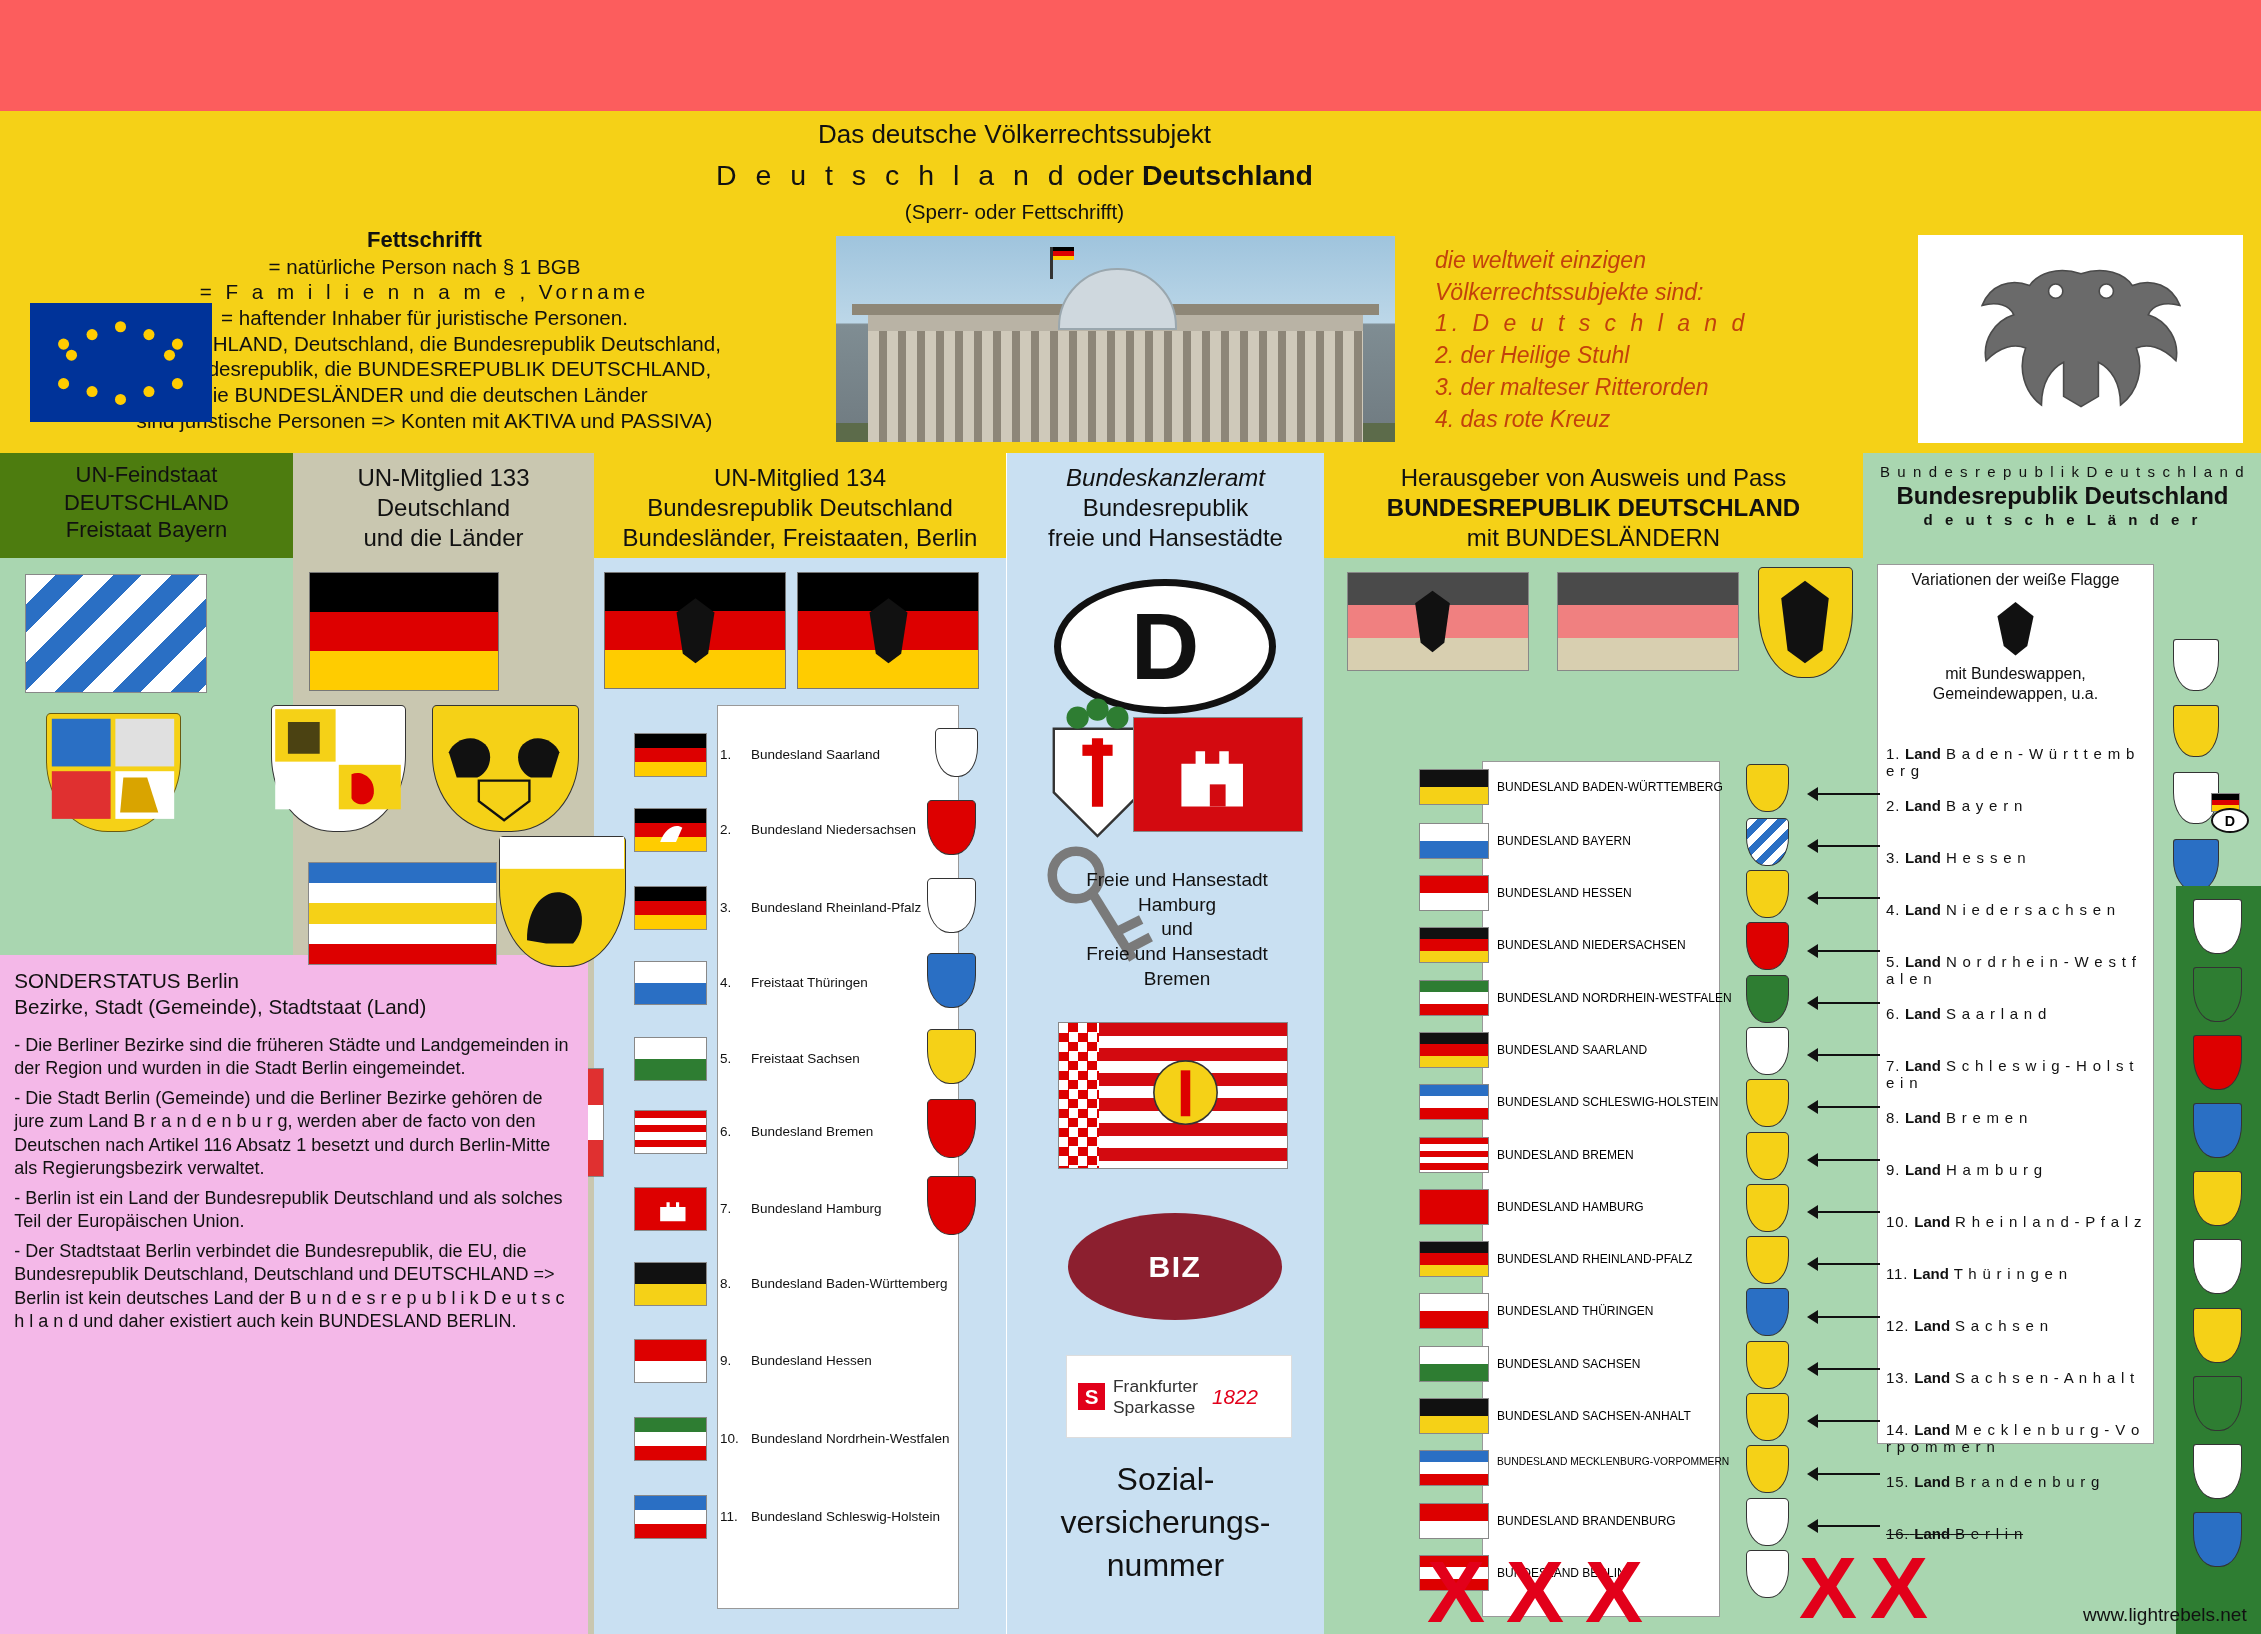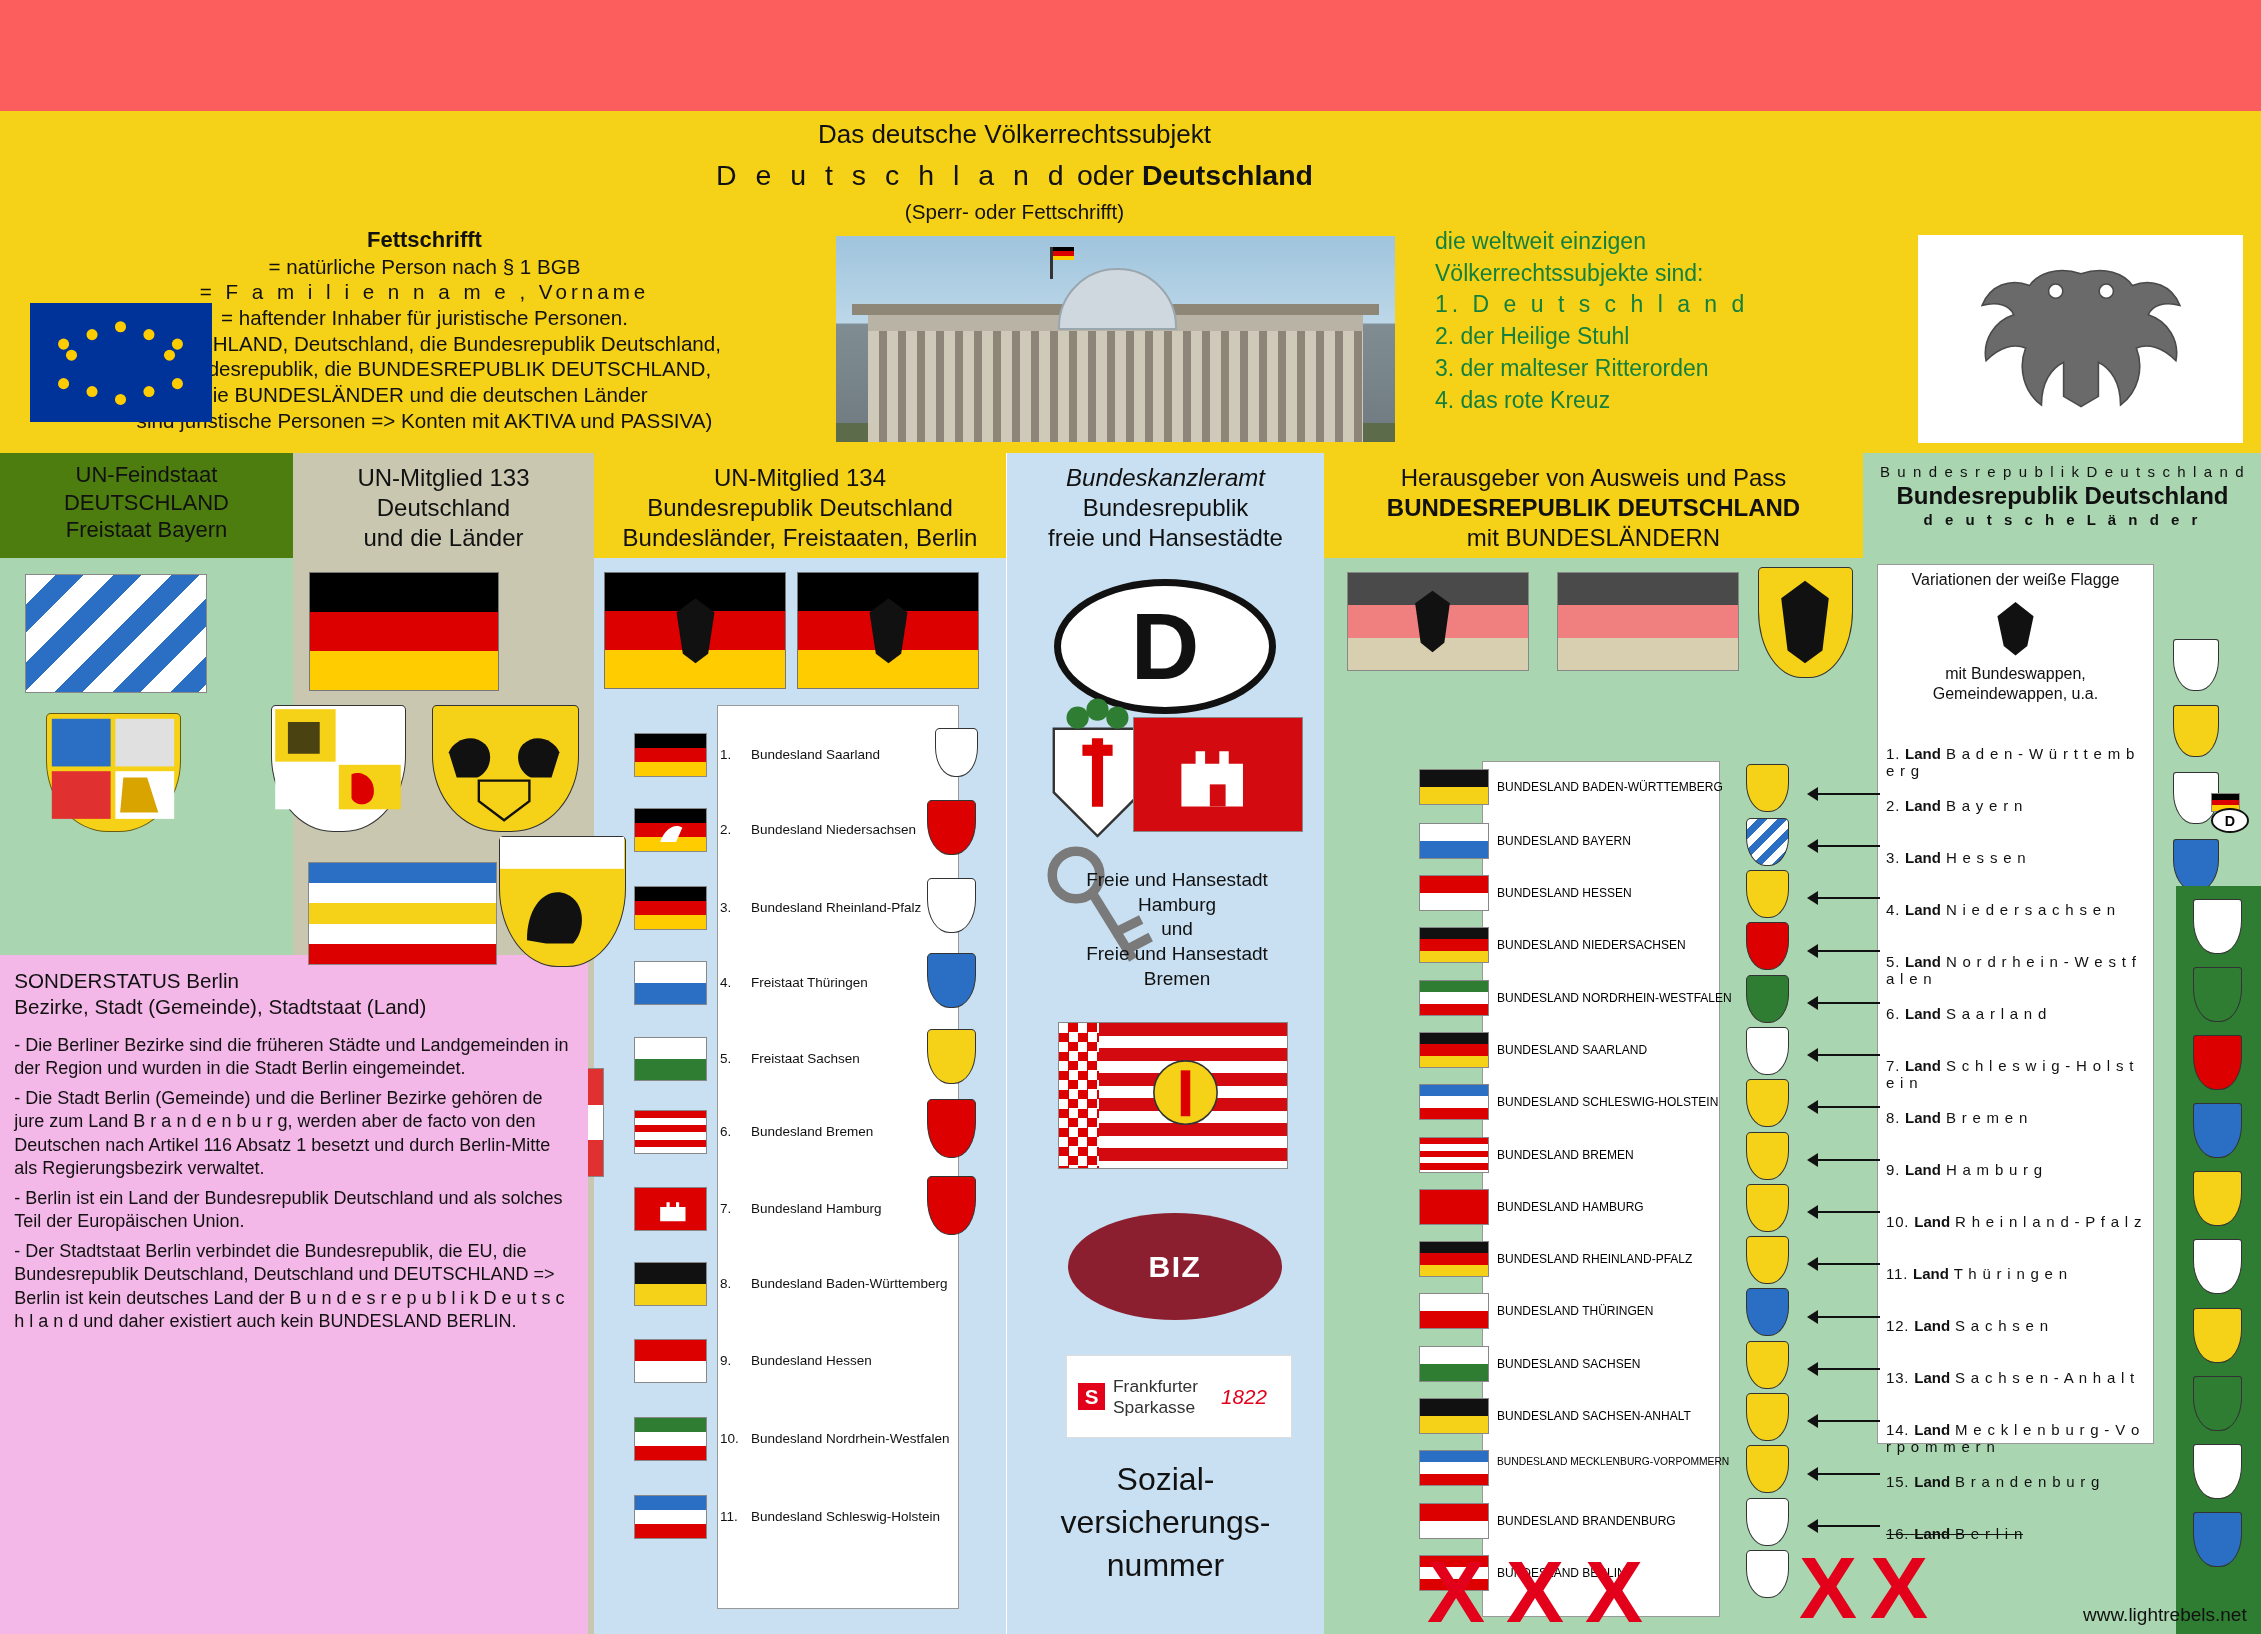--- a/index.html
+++ b/index.html
@@ -49,21 +49,21 @@
   .rt-building { position:absolute; left:32px; top:71px; width:495px; height:135px; background:#b9b3a5; }
   .rt-dome { position:absolute; left:222px; top:32px; width:119px; height:62px; border-radius:59px 59px 0 0; background:#cfd8de; border:2.4px solid #9aa7ae; }
   .rt-roof { position:absolute; left:16px; top:68px; width:527px; height:11px; background:#8e8777; }
   .rt-cols { position:absolute; left:32px; top:95px; width:495px; height:111px;
      background:repeating-linear-gradient(90deg,#cfc9ba 0 11px,#8d8678 11px 19px); }
   .rt-flag { position:absolute; left:214px; top:11px; width:3.2px; height:32px; background:#333; }
   .rt-flagcloth { position:absolute; left:217px; top:11px; width:20.6px; height:12.7px;
      background:linear-gradient(#000 33%,#d00 33% 66%,#fc0 66%); }
   .rt-grass { position:absolute; left:0; top:187px; width:559px; height:19px; background:#5c6b4a; }
 
-  .voelker-list { position:absolute; left:1435px; top:226px; width:507px; font-size:23px; color:#15803d; line-height:1.38; }
+  .voelker-list { position:absolute; left:1435px; top:245px; width:507px; font-size:23px; color:#c2410c; line-height:1.38;font-style:italic; }
   .voelker-list .sp { letter-spacing:4px; }
 
   .eagle-box { position:absolute; left:1918px; top:235px; width:325px; height:208px; background:#fff; }
   .eagle-glyph { position:absolute; left:1918px; top:238px; width:325px; height:198px;
      display:flex; align-items:center; justify-content:center; font-size:143px; color:#4a4a4a; }
 
   
   .colhdr { position:absolute; top:453px; height:105px; text-align:center; color:#111; }
   .colhdr .l { display:block; }
   .ch1 { left:0; width:293px; background:#4d7c0f; }
@@ -137,21 +137,21 @@
     background:#8c1f2f; border-radius:50%;
     display:flex; align-items:center; justify-content:center;
     color:#fff; font-size:30px; font-weight:bold; letter-spacing:1.6px;
   }
   .sparkasse {
     position:absolute; left:1066px; top:1355px; width:226px; height:83px; background:#fff; border:0.8px solid #ddd;
     display:flex; align-items:center; padding-left:11px; gap:8px;
   }
   .spk-sq { width:27px; height:27px; background:#e2001a; color:#fff; font-weight:bold; font-size:20.6px; display:flex; align-items:center; justify-content:center; }
   .spk-txt { font-size:17.4px; color:#333; line-height:1.15; }
-  .spk-1822 { color:#e2001a; font-style:italic; font-size:20.6px; margin-left:15px; }
+  .spk-1822 { color:#e2001a; font-style:italic; font-size:20.6px; margin-left:6px; }
   .sozial { position:absolute; left:1015px; top:1458px; width:301px; text-align:center; font-size:32px; color:#111; line-height:1.35; }
 
   .xmark { position:absolute; color:#e2001a; font-weight:bold; font-family:"Liberation Sans", sans-serif; }
 
   .watermark { position:absolute; right:14.3px; bottom:8px; font-size:19px; color:#111; }
 
   .var-panel { position:absolute; left:1877px; top:564px; width:277px; height:880px; background:#fff; border:0.8px solid #999; }
   .var-title { text-align:center; font-size:16px; padding-top:6.3px; color:#111; }
   .var-sub { text-align:center; font-size:16px; color:#111; line-height:1.25; }
   .land-row { position:relative; font-size:15px; color:#111; letter-spacing:0.8px; }

